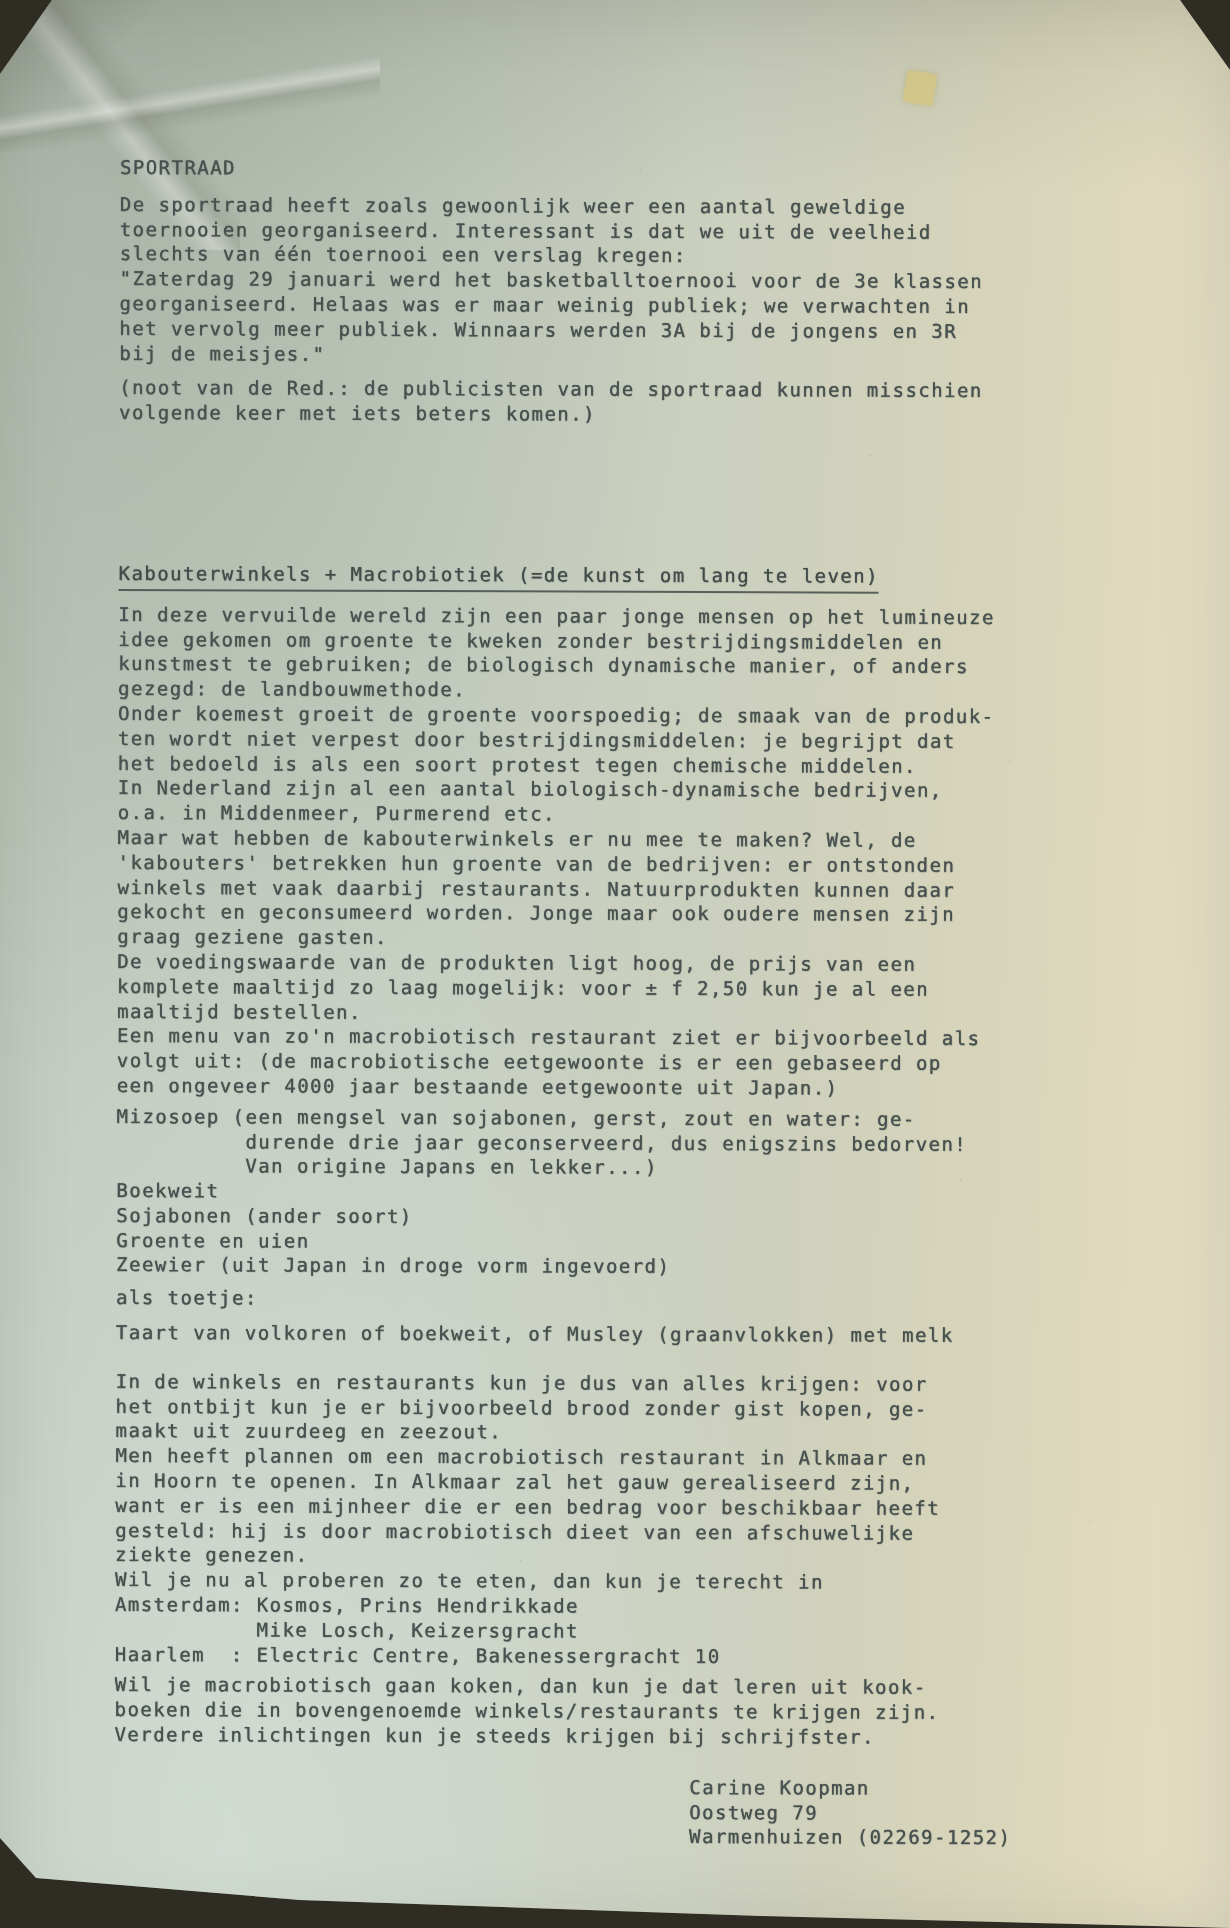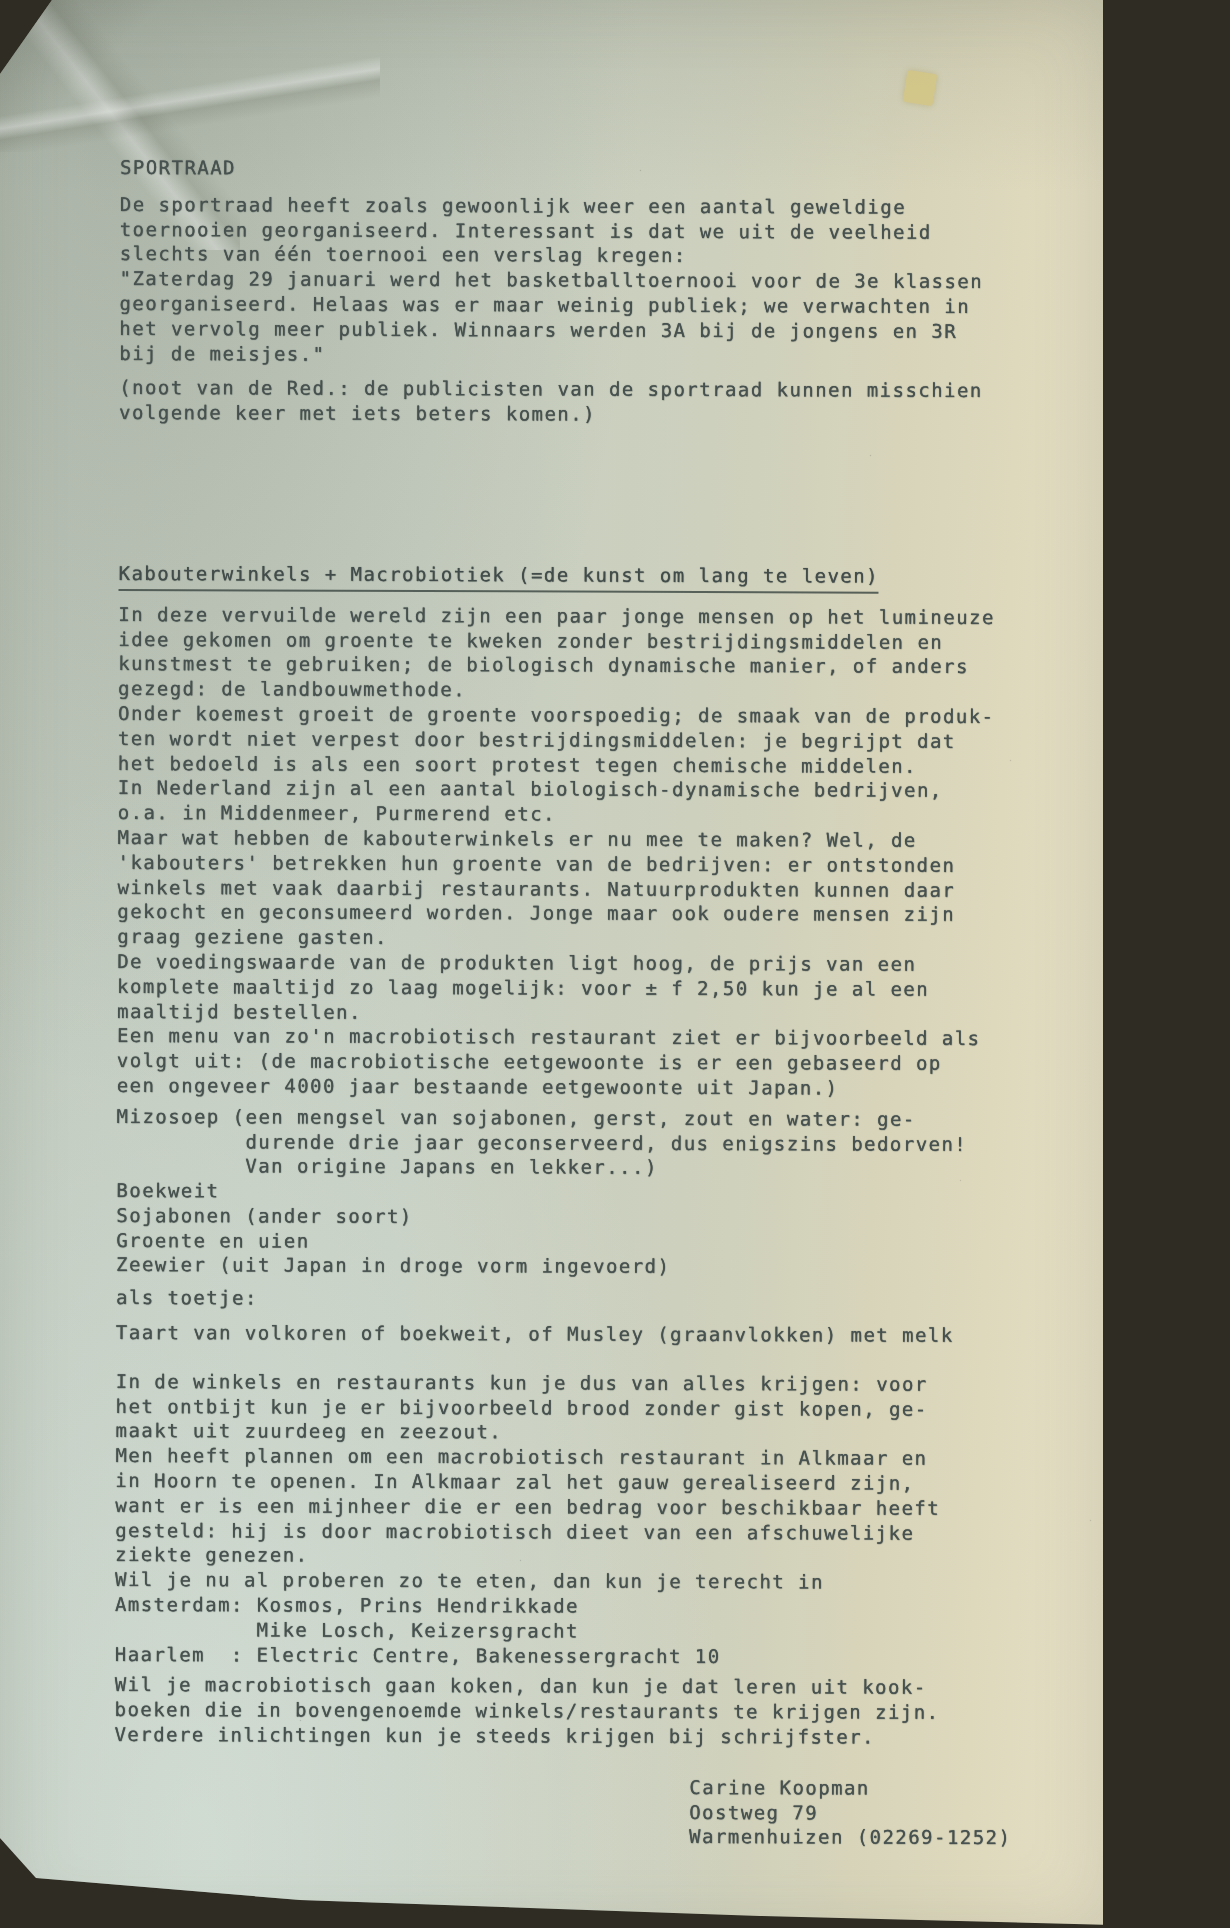--- a/index.html
+++ b/index.html
@@ -5,21 +5,21 @@
   html, body {
     margin: 0;
     padding: 0;
     background: #2f2c24;
     width: 1230px;
     height: 1928px;
     overflow: hidden;
   }
   .photo {
     position: relative;
-    width: 1103px;
+    width: 1230px;
     height: 1928px;
     background: #2f2c24;
     font-family: "DejaVu Sans Mono", monospace;
   }
   .paper {
     position: absolute;
     inset: 0;
     clip-path: polygon(52px 0, 1180px 0, 1230px 70px, 1230px 1928px,
                        760px 1916px, 300px 1900px, 36px 1878px, 0 1838px, 0 74px);
     background:

